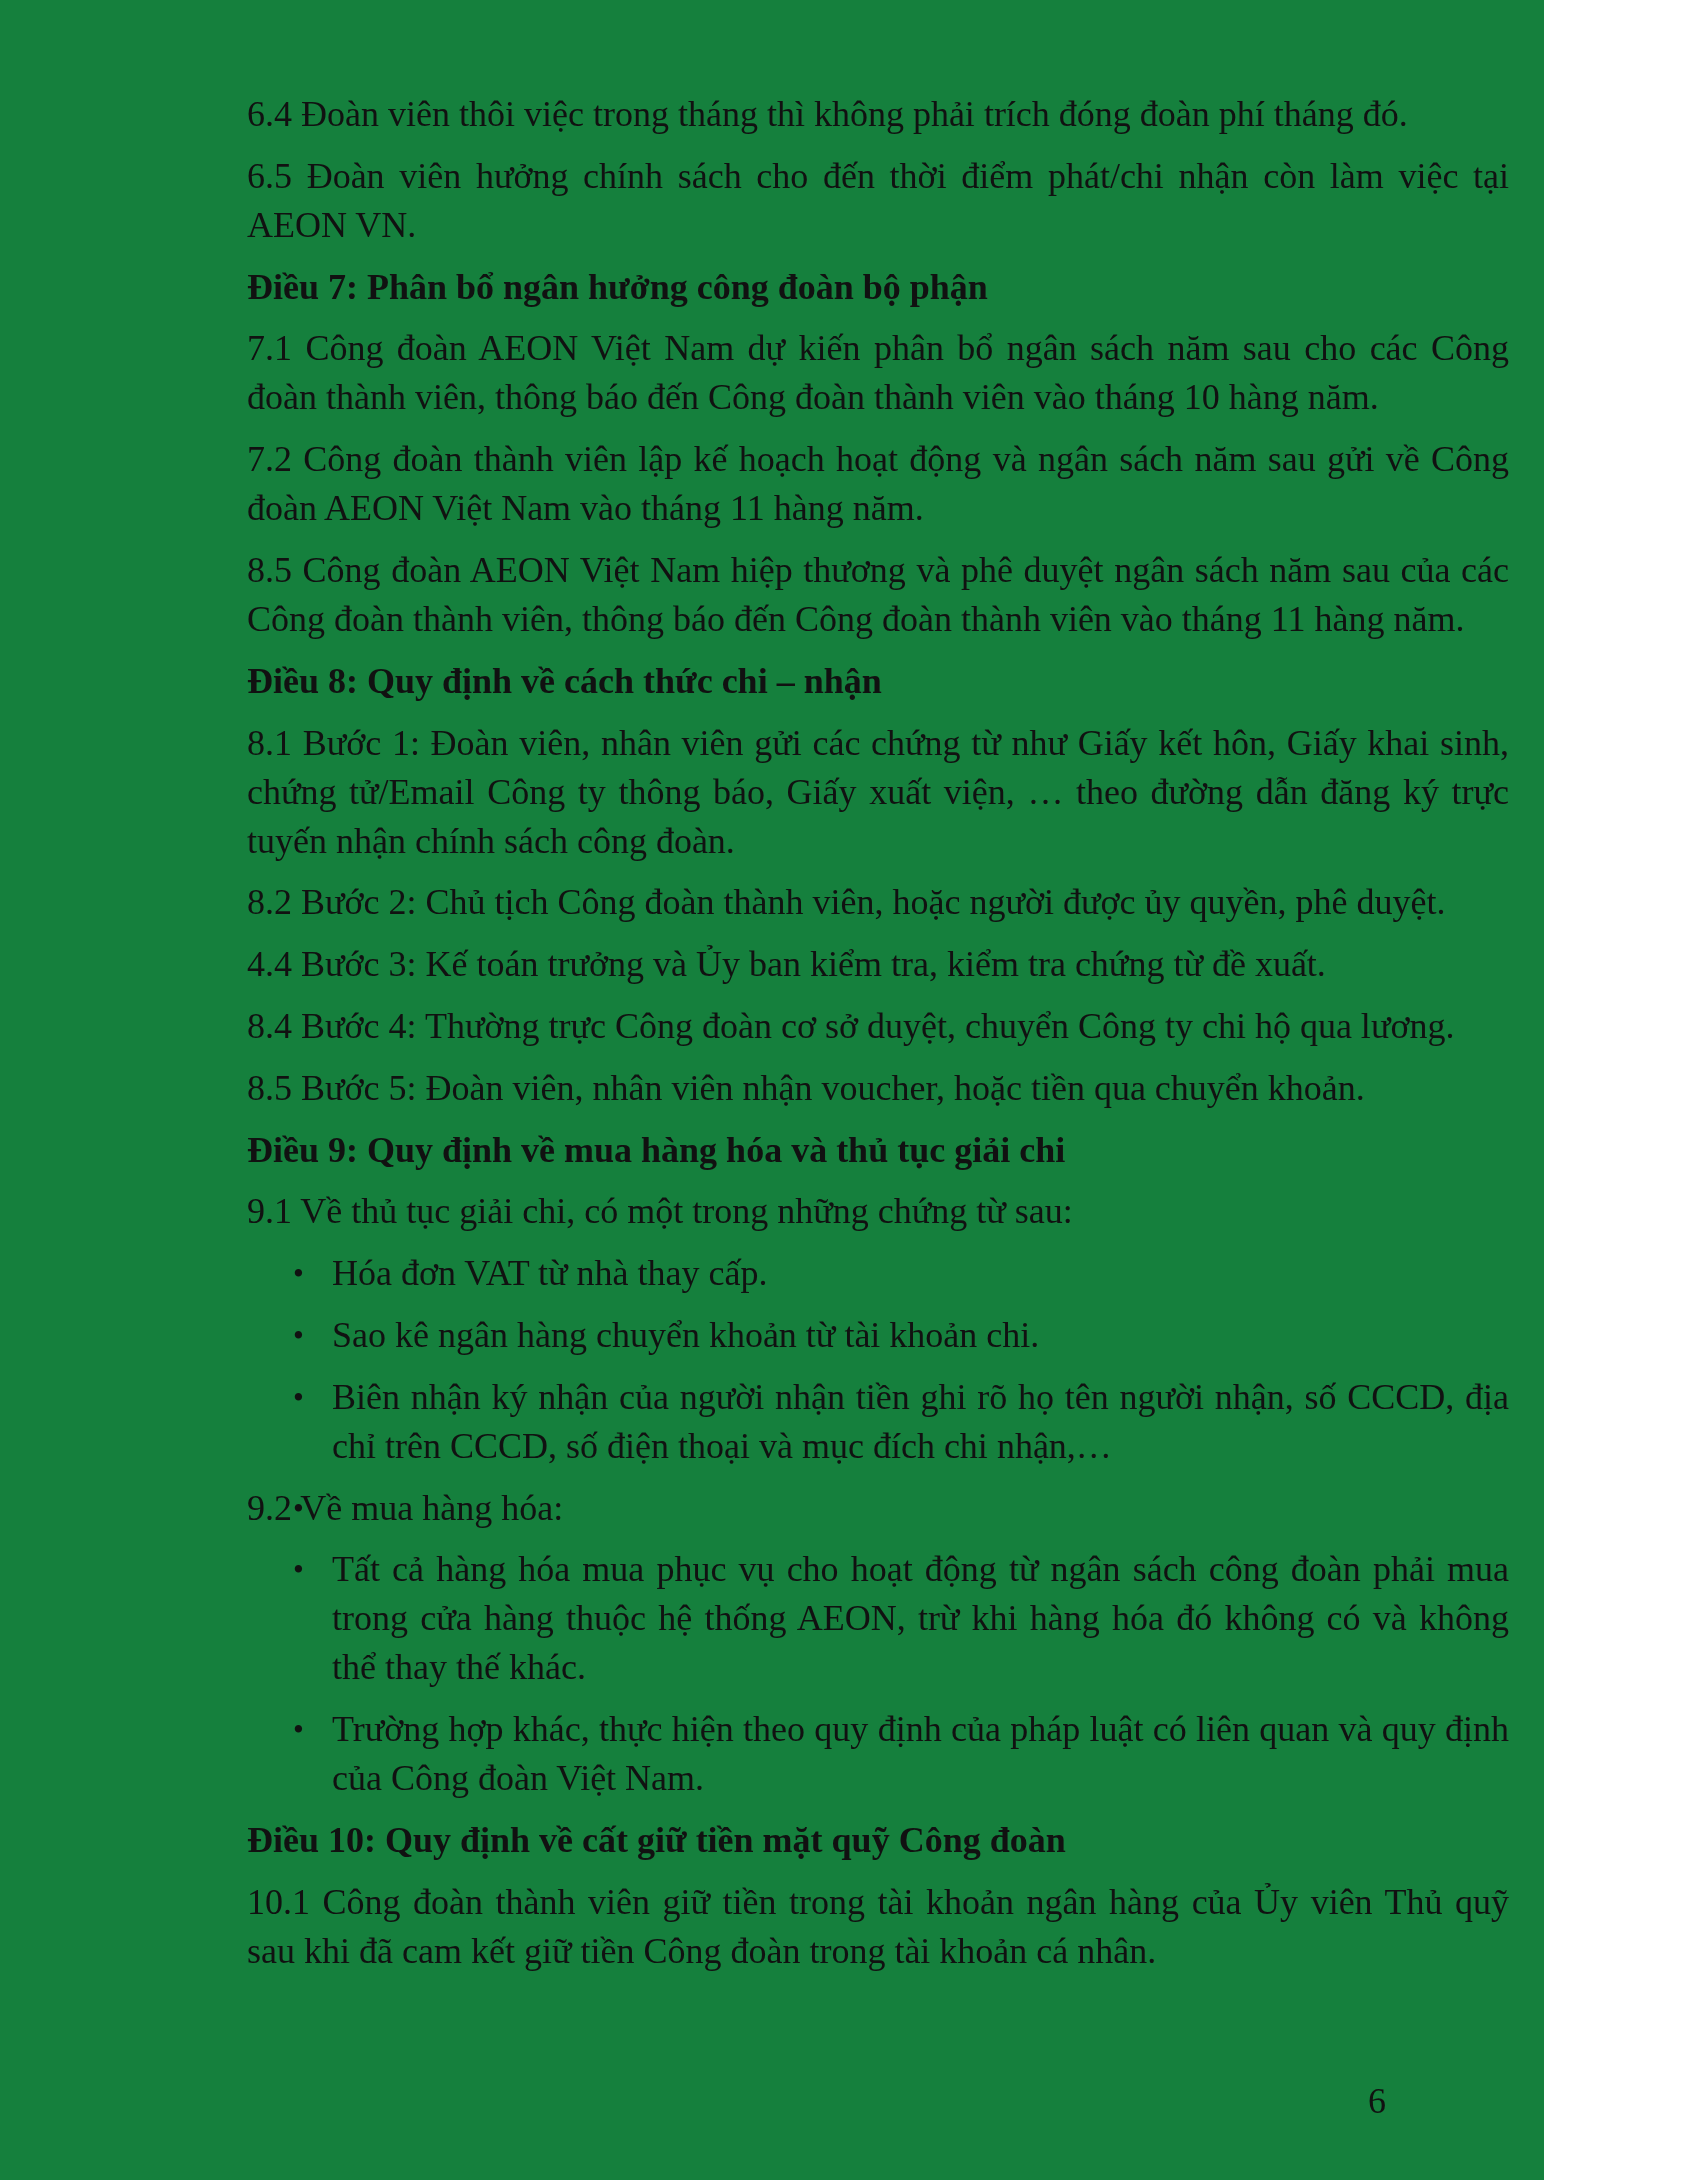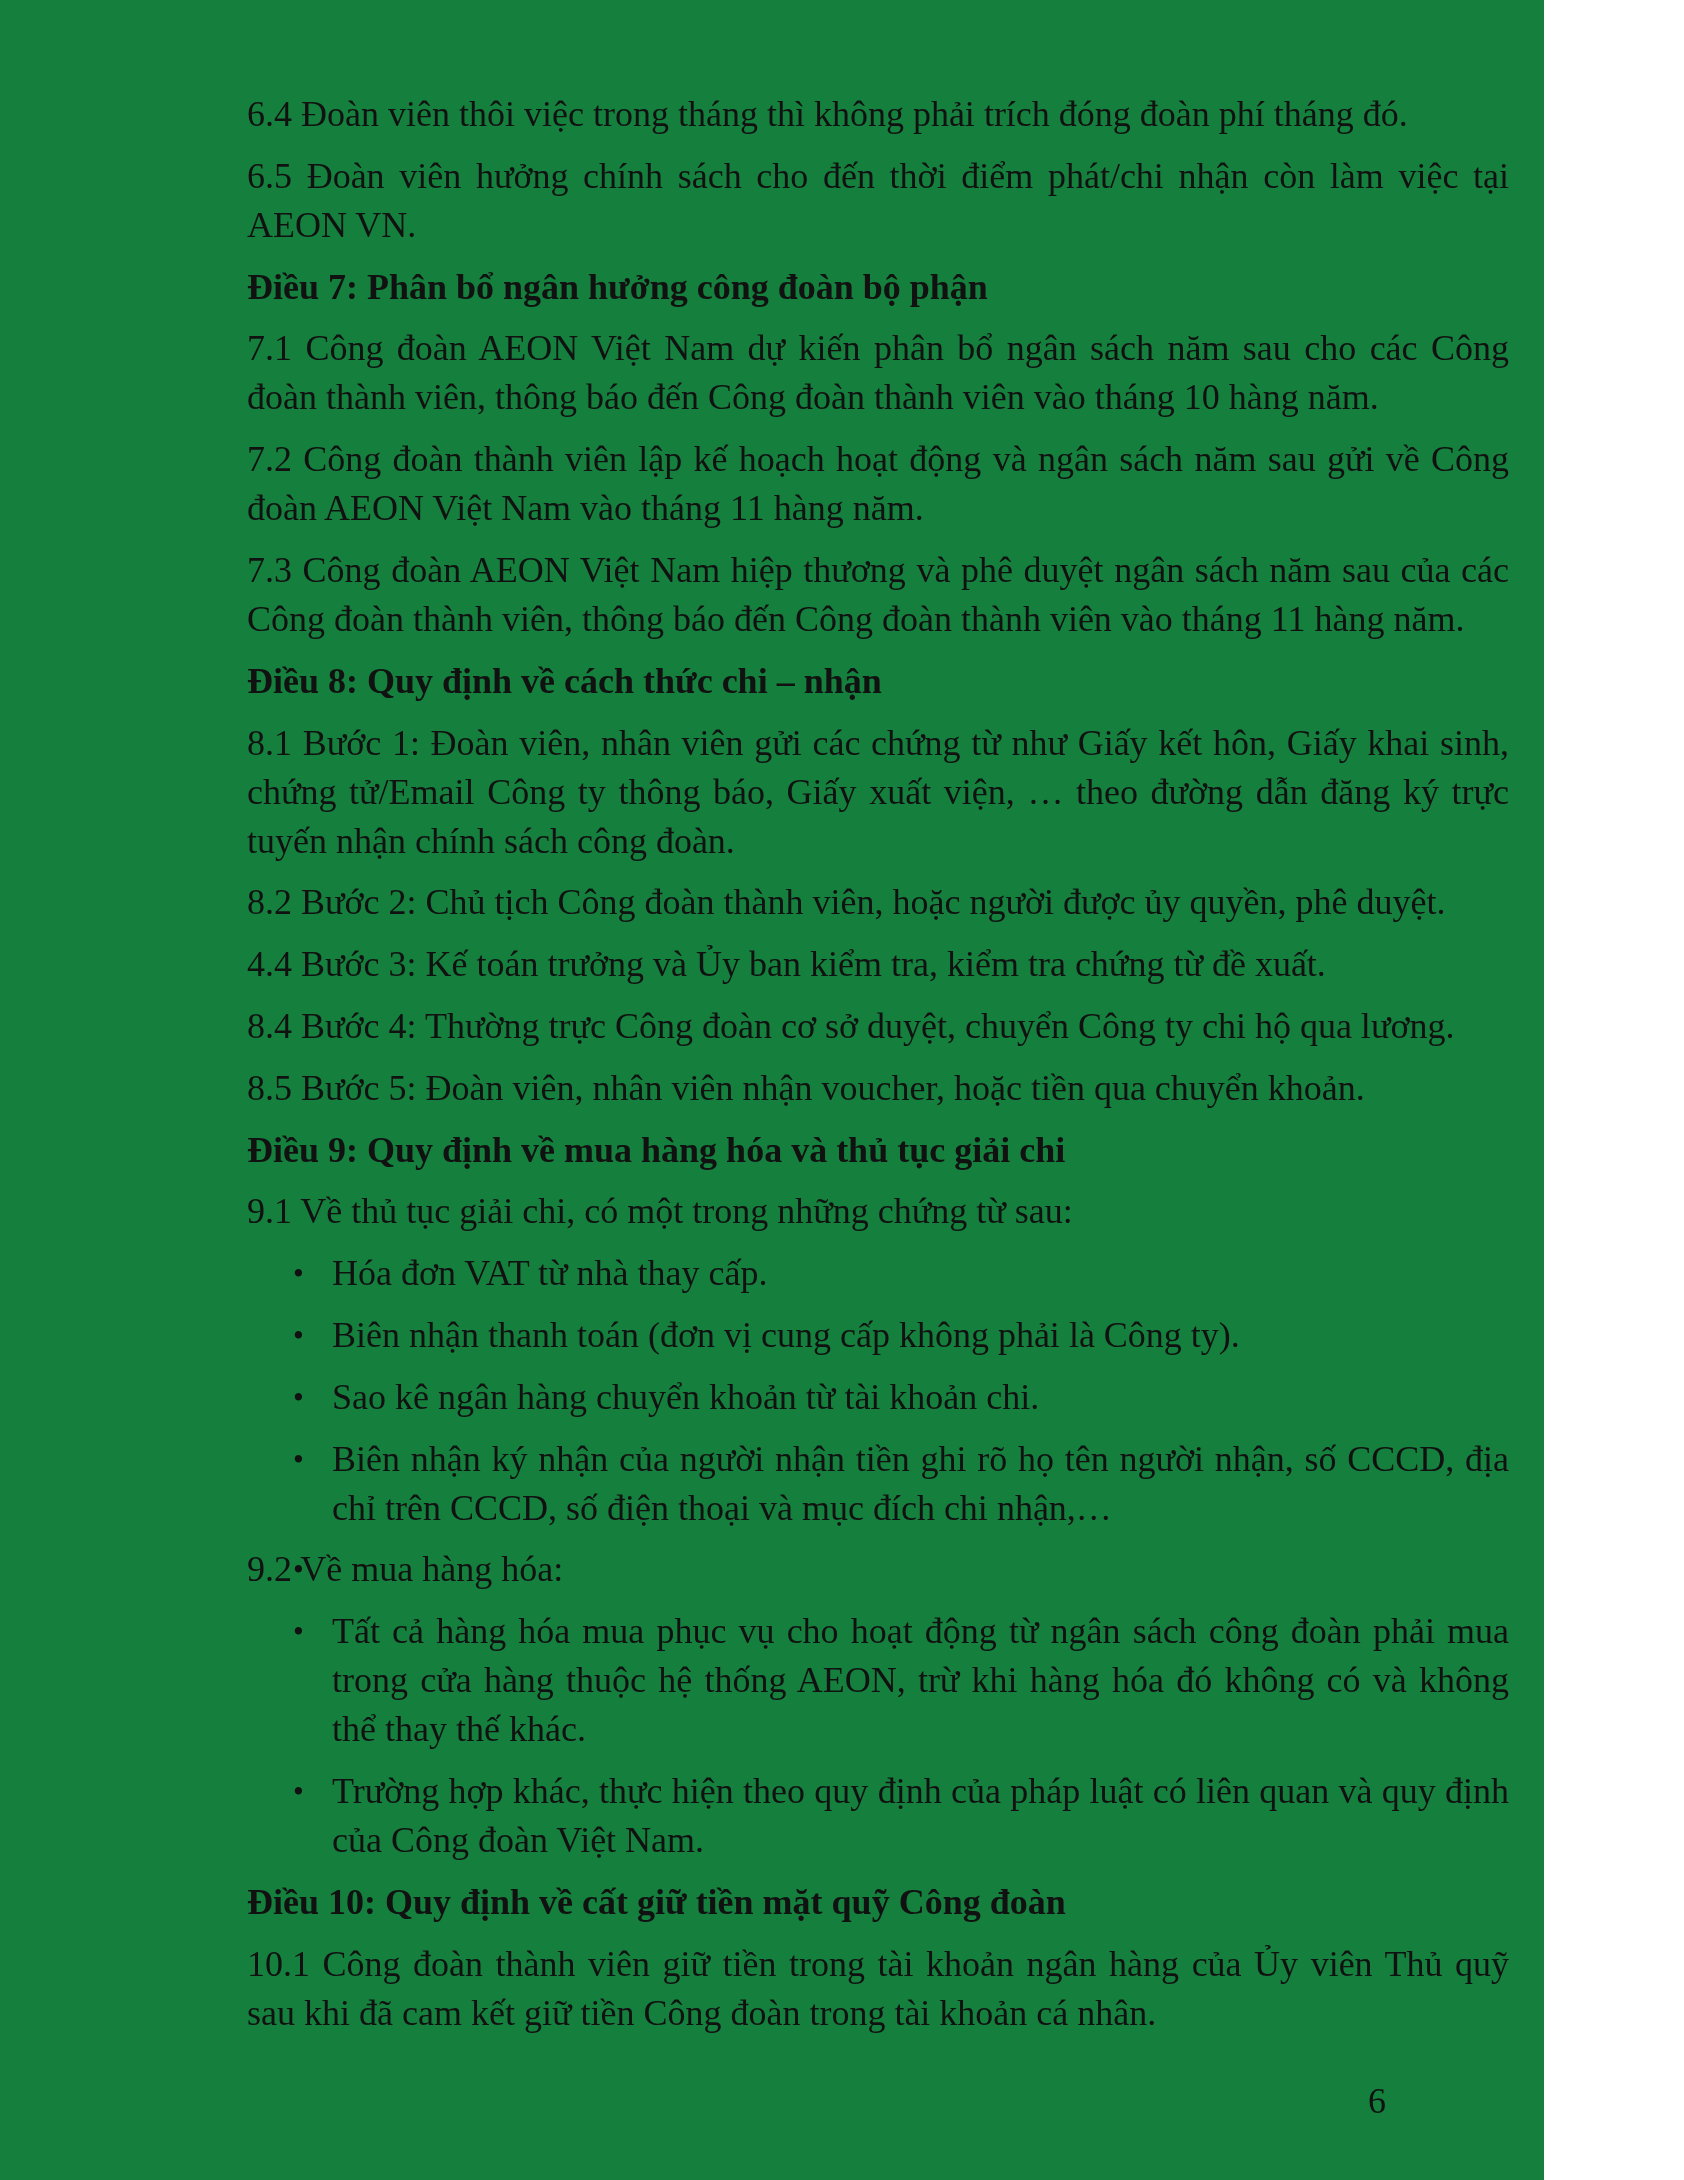--- a/index.html
+++ b/index.html
@@ -59,39 +59,35 @@
 
 <div class="page">
   <div class="content">
 
     <p class="para">6.4 Đoàn viên thôi việc trong tháng thì không phải trích đóng đoàn phí tháng đó.</p>
     <p class="para">6.5 Đoàn viên hưởng chính sách cho đến thời điểm phát/chi nhận còn làm việc tại AEON VN.</p>
 
     <h2 class="heading">Điều 7: Phân bổ ngân hưởng công đoàn bộ phận</h2>
     <p class="para">7.1 Công đoàn AEON Việt Nam dự kiến phân bổ ngân sách năm sau cho các Công đoàn thành viên, thông báo đến Công đoàn thành viên vào tháng 10 hàng năm.</p>
     <p class="para">7.2 Công đoàn thành viên lập kế hoạch hoạt động và ngân sách năm sau gửi về Công đoàn AEON Việt Nam vào tháng 11 hàng năm.</p>
-    <p class="para">7.3 Công đoàn AEON Việt Nam hiệp thương và phê duyệt ngân sách năm sau của các Công đoàn thành viên, thông báo đến Công đoàn thành viên vào tháng 11 hàng năm.</p>
+    <p class="para">8.5 Công đoàn AEON Việt Nam hiệp thương và phê duyệt ngân sách năm sau của các Công đoàn thành viên, thông báo đến Công đoàn thành viên vào tháng 11 hàng năm.</p>
 
     <h2 class="heading">Điều 8: Quy định về cách thức chi – nhận</h2>
     <p class="para">8.1 Bước 1: Đoàn viên, nhân viên gửi các chứng từ như Giấy kết hôn, Giấy khai sinh, chứng tử/Email Công ty thông báo, Giấy xuất viện, … theo đường dẫn đăng ký trực tuyến nhận chính sách công đoàn.</p>
     <p class="para">8.2 Bước 2: Chủ tịch Công đoàn thành viên, hoặc người được ủy quyền, phê duyệt.</p>
     <p class="para">4.4 Bước 3: Kế toán trưởng và Ủy ban kiểm tra, kiểm tra chứng từ đề xuất.</p>
     <p class="para">8.4 Bước 4: Thường trực Công đoàn cơ sở duyệt, chuyển Công ty chi hộ qua lương.</p>
     <p class="para">8.5 Bước 5: Đoàn viên, nhân viên nhận voucher, hoặc tiền qua chuyển khoản.</p>
 
     <h2 class="heading">Điều 9: Quy định về mua hàng hóa và thủ tục giải chi</h2>
     <p class="para">9.1 Về thủ tục giải chi, có một trong những chứng từ sau:</p>
 
     <div class="bullet">
       <span class="dot"></span>
       <span class="bullet-text">Hóa đơn VAT từ nhà thay cấp.</span>
-    </div>
-    <div class="bullet">
-      <span class="dot"></span>
-      <span class="bullet-text">Biên nhận thanh toán (đơn vị cung cấp không phải là Công ty).</span>
     </div>
     <div class="bullet">
       <span class="dot"></span>
       <span class="bullet-text">Sao kê ngân hàng chuyển khoản từ tài khoản chi.</span>
     </div>
     <div class="bullet">
       <span class="dot"></span>
       <span class="bullet-text">Biên nhận ký nhận của người nhận tiền ghi rõ họ tên người nhận, số CCCD, địa chỉ trên CCCD, số điện thoại và mục đích chi nhận,…</span>
     </div>
     <div class="bullet">

